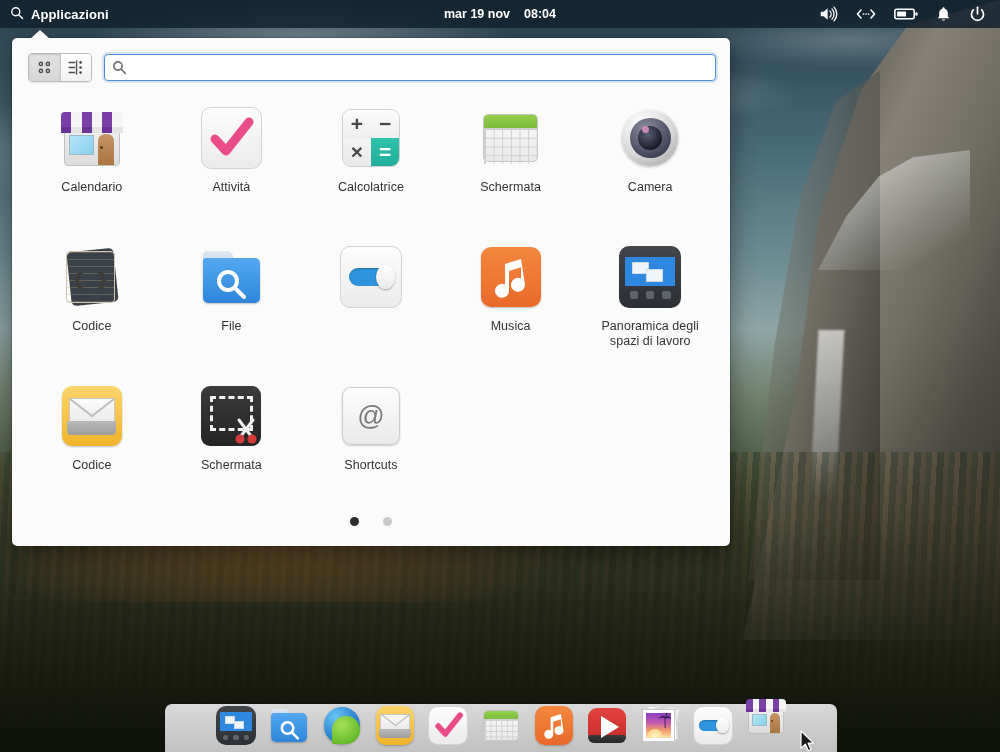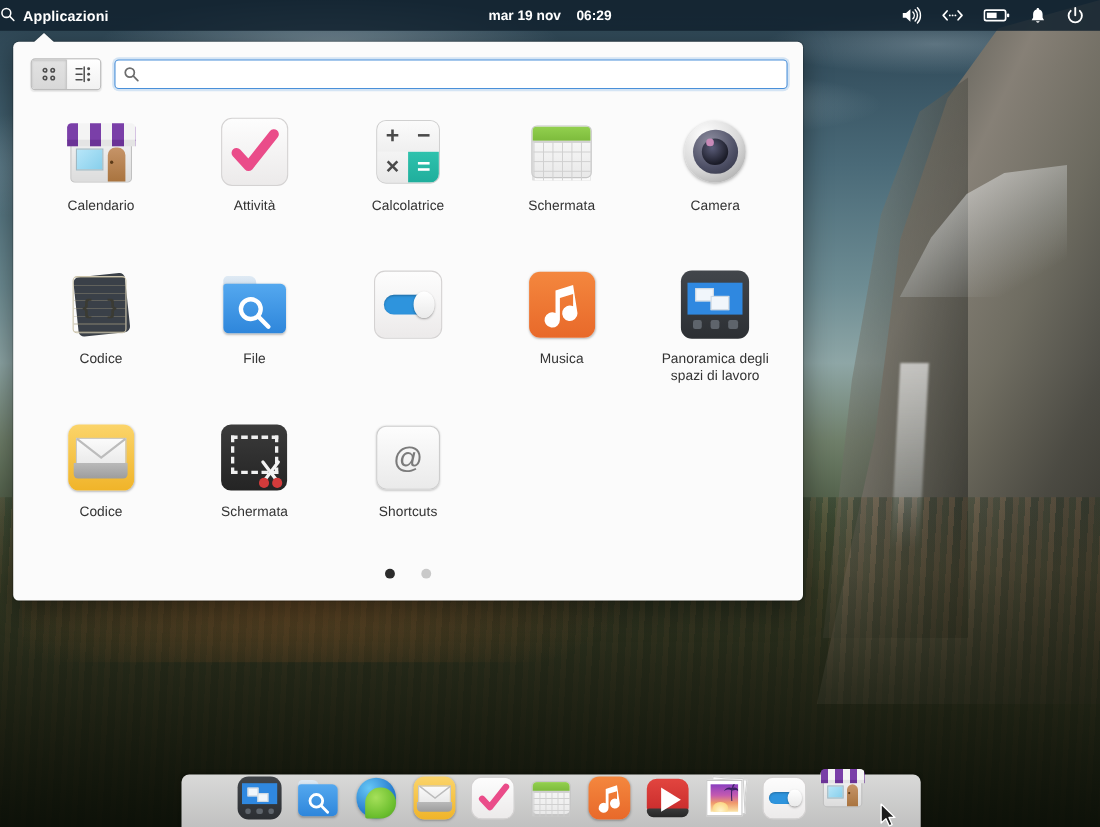--- a/index.html
+++ b/index.html
@@ -74,21 +74,21 @@
 
   
   #panel {
     position: absolute; left: 0; top: 0; width: 1000px; height: 28px;
     background: rgba(18,34,46,0.86);
     display: flex; align-items: center;
     color: #fff;
     font-size: 12.5px;
     z-index: 40;
   }
-  #panel-left { display: flex; align-items: center; gap: 7px; }
+  #panel-left { display: flex; align-items: center; gap: 7px; padding-left: 10px; }
   #apps-menu { display: flex; align-items: center; gap: 7px; cursor: default; }
   #apps-menu .label { font-weight: bold; font-size: 13px; letter-spacing: .1px; }
   #panel-center {
     position: absolute; left: 0; right: 0; margin: 0 auto;
     display: flex; justify-content: center; align-items: center; gap: 14px;
     pointer-events: none;
   }
   #panel-center span { font-weight: bold; font-size: 12.5px; pointer-events: auto; }
   #panel-right {
     margin-left: auto; display: flex; align-items: center;
@@ -339,21 +339,21 @@
           <circle cx="6.6" cy="6.6" r="4.6"></circle>
             <line x1="10.2" y1="10.2" x2="14.4" y2="14.4" stroke-linecap="round"></line>
         </svg>
       </span>
       <span class="label">Applicazioni</span>
     </div>
   </div>
 
   <div id="panel-center">
     <span>mar 19 nov</span>
-    <span>06:29</span>
+    <span>08:04</span>
   </div>
 
   <div id="panel-right">
     <div class="tray-icon">
       <svg width="19" height="16" viewBox="0 0 22 18" fill="none">
         <path d="M2 6.5h3.4L10 2.4v13.2L5.4 11.5H2z" fill="#ffffff"></path>
         <path d="M12.6 5.4a5.2 5.2 0 0 1 0 7.2" stroke="#ffffff" stroke-width="1.5" stroke-linecap="round"></path>
         <path d="M15 3.1a8.4 8.4 0 0 1 0 11.8" stroke="#ffffff" stroke-width="1.5" stroke-linecap="round"></path>
         <path d="M17.4 1a11.6 11.6 0 0 1 0 16" stroke="#ffffff" stroke-width="1.5" stroke-linecap="round"></path>
       </svg>

